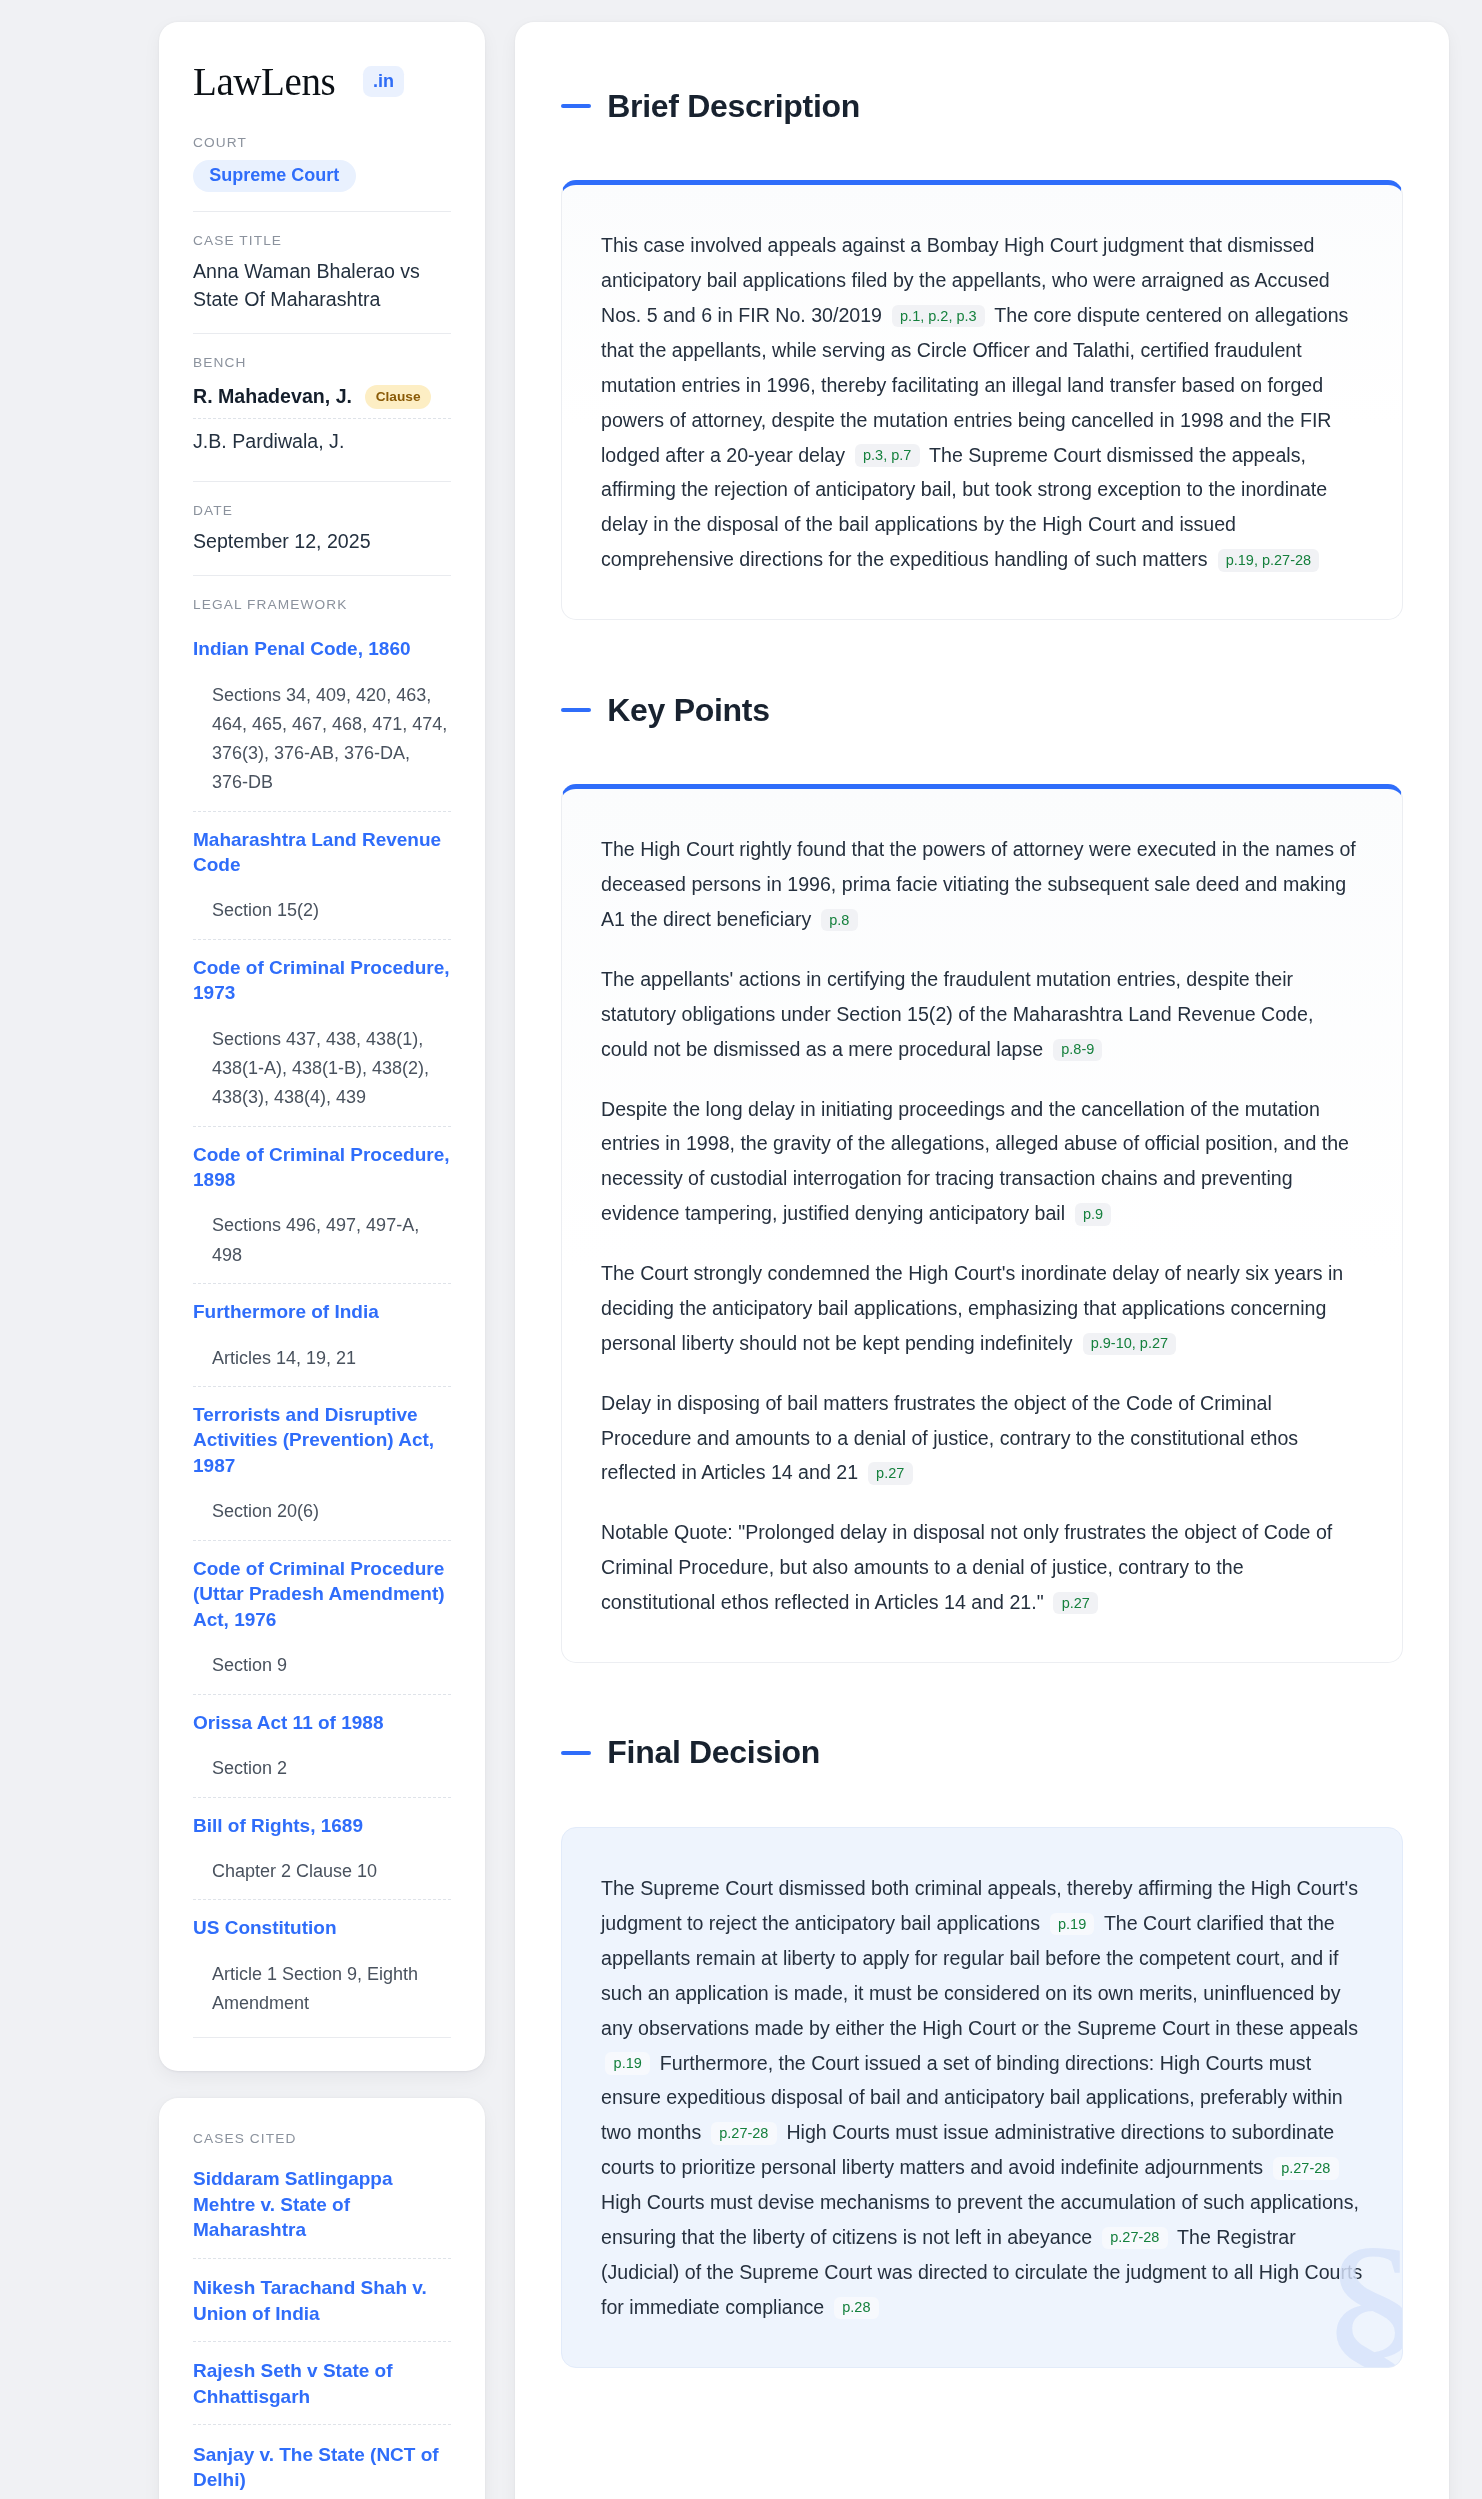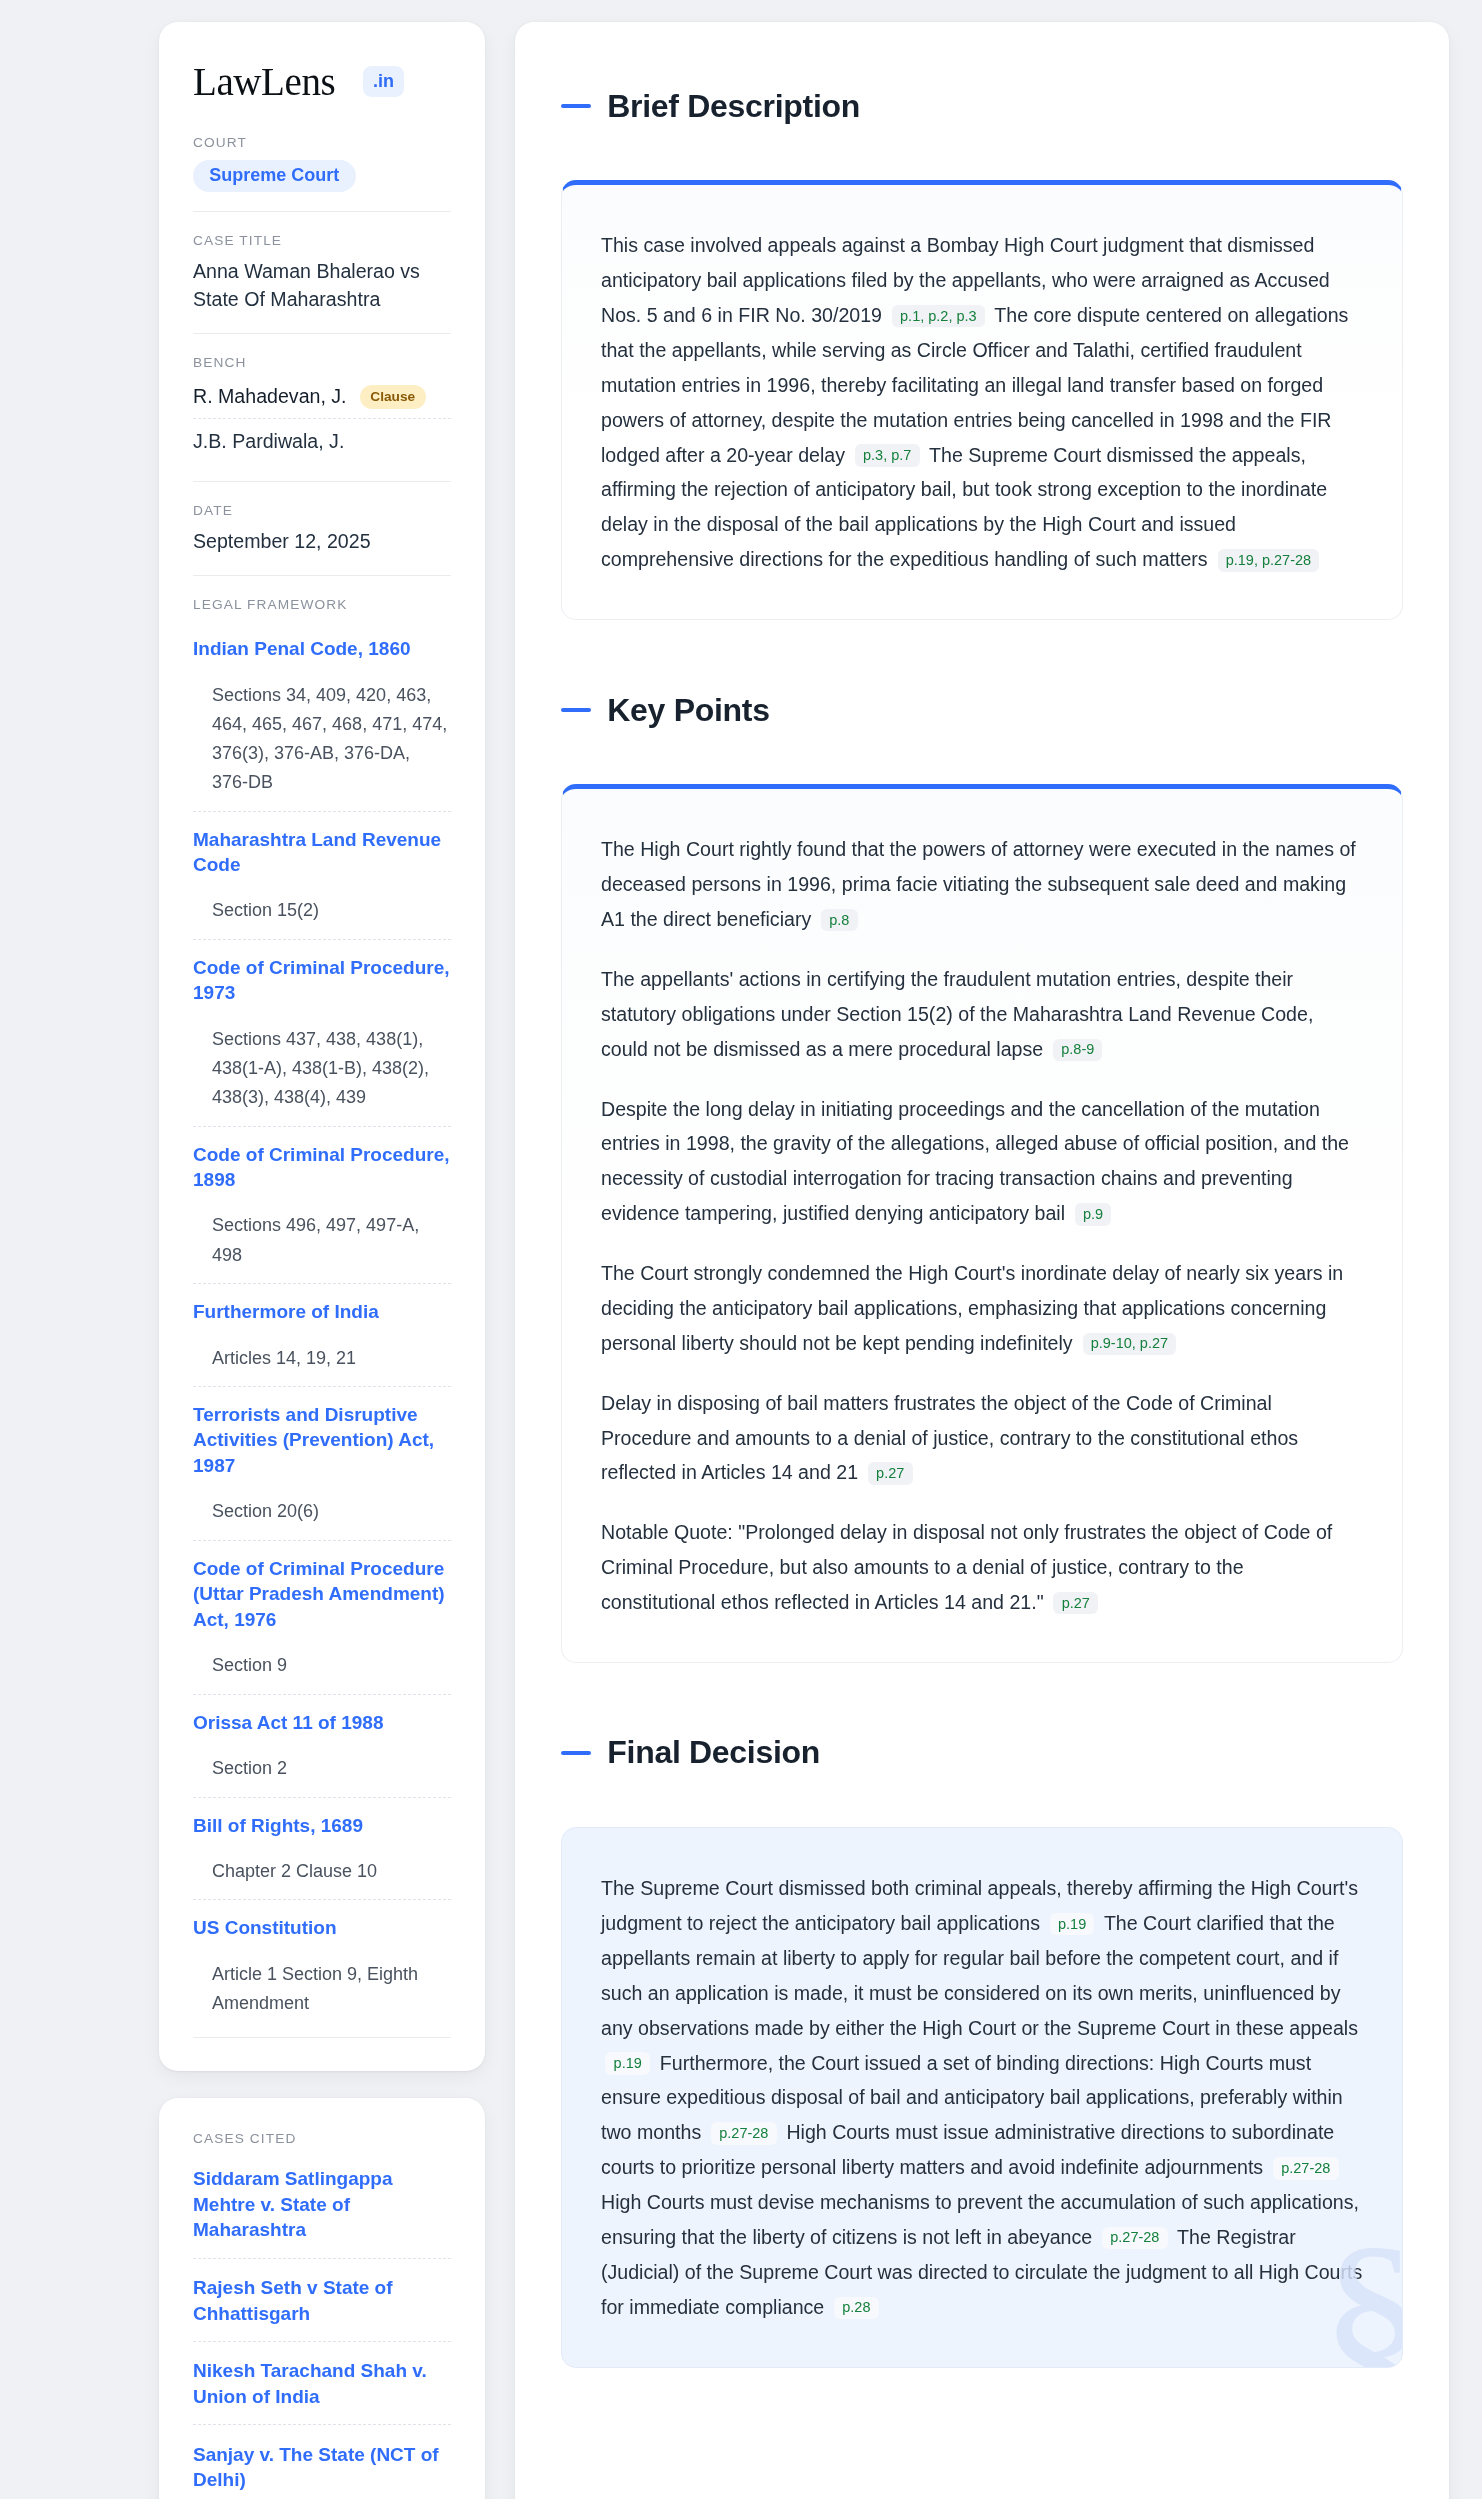--- a/index.html
+++ b/index.html
@@ -76,21 +76,21 @@
     padding: 6.7px 16.3px 8.2px;
     line-height: 1;
   }
 
   .judge-row {
     display: flex; align-items: center; gap: 13.3px;
     padding: 6px 0 9.6px 0;
   }
   .judge-row + .judge-row { border-top: 0.7px dashed #dfe3e9; padding-top: 10.4px; }
   .judge-name { font-size: 19.6px; color: #23303f; }
-  .judge-name.is-author { font-weight: 400; color: #141e2b; }
+  .judge-name.is-author { font-weight: 700; color: #141e2b; }
   .badge-author {
     background: #fdeec4;
     color: #8a5a06;
     font-size: 13.7px;
     font-weight: 700;
     border-radius: 740px;
     padding: 4.4px 10.4px 5.2px;
     line-height: 1;
   }
 
@@ -297,24 +297,24 @@
 
     </section>
 
     <section class="card cases-card">
       <div class="meta-label">CASES CITED</div>
       <div id="cases-list">
           <div class="case-item">
             <a class="case-link">Siddaram Satlingappa Mehtre v. State of Maharashtra</a>
           </div>
           <div class="case-item">
+            <a class="case-link">Nikesh Tarachand Shah v. Union of India</a>
+          </div>
+          <div class="case-item">
             <a class="case-link">Rajesh Seth v State of Chhattisgarh</a>
-          </div>
-          <div class="case-item">
-            <a class="case-link">Nikesh Tarachand Shah v. Union of India</a>
           </div>
           <div class="case-item">
             <a class="case-link">Sanjay v. The State (NCT of Delhi)</a>
           </div>
         </div>
 
     </section>
 
   </aside>
 

